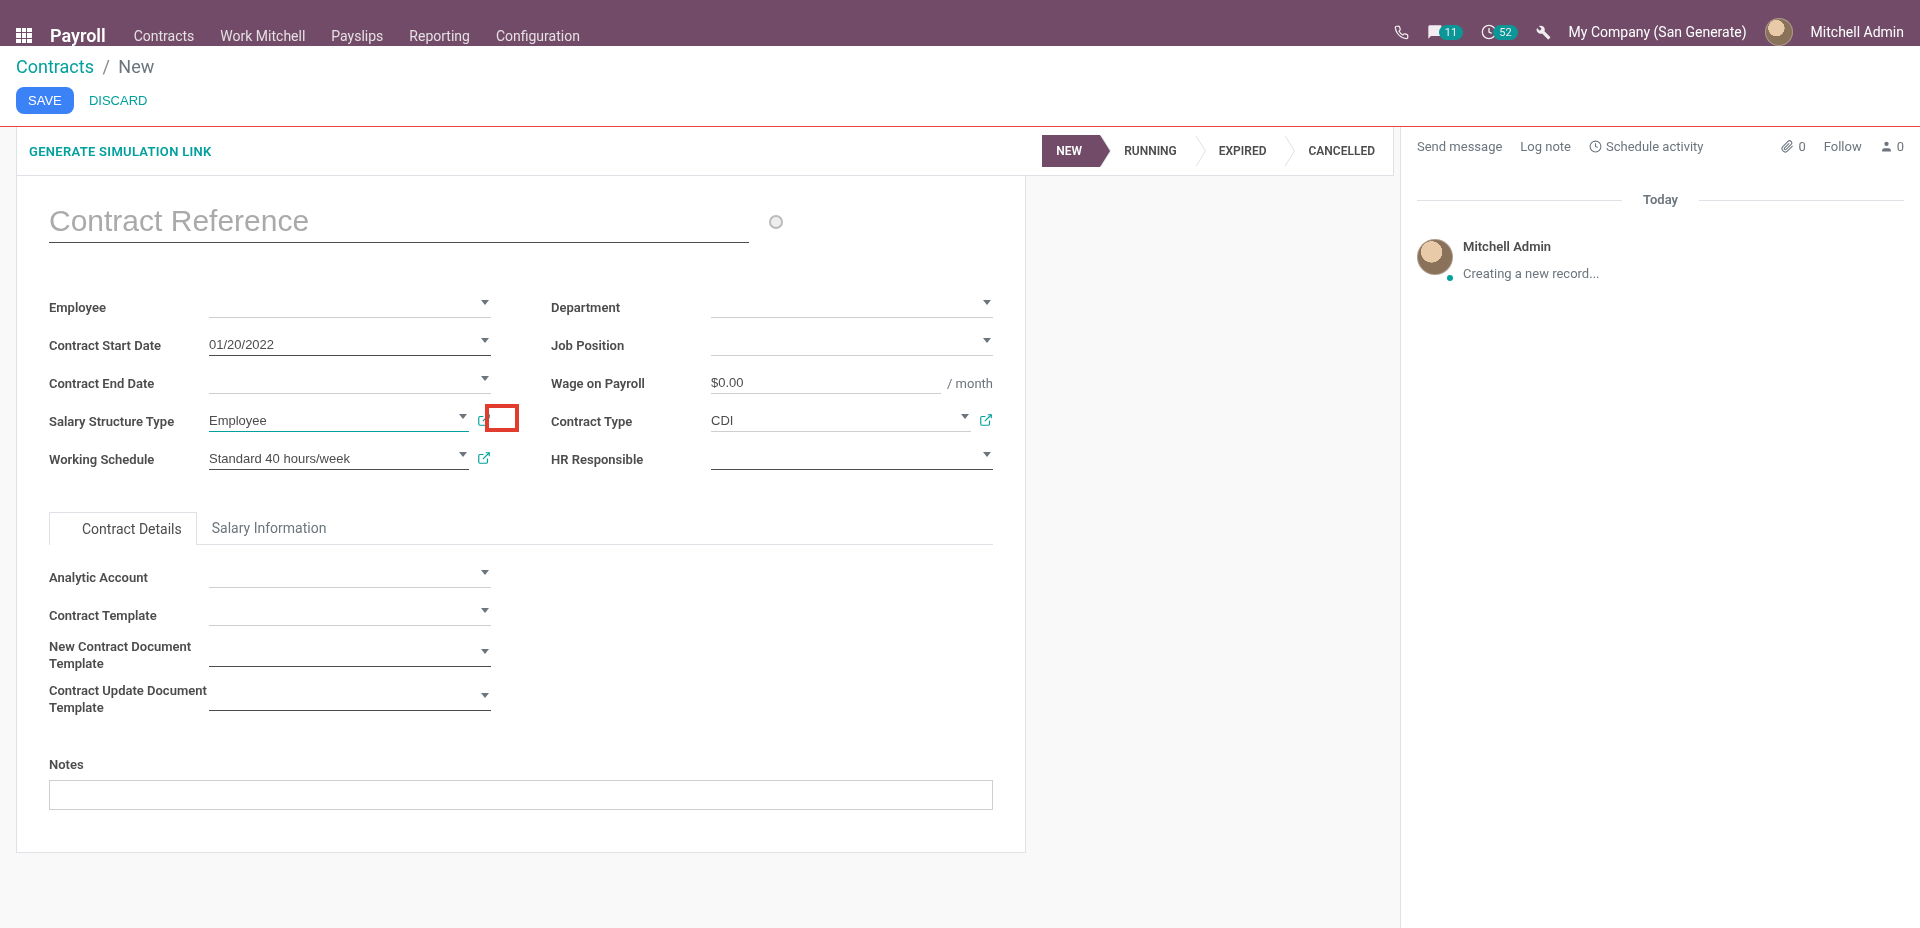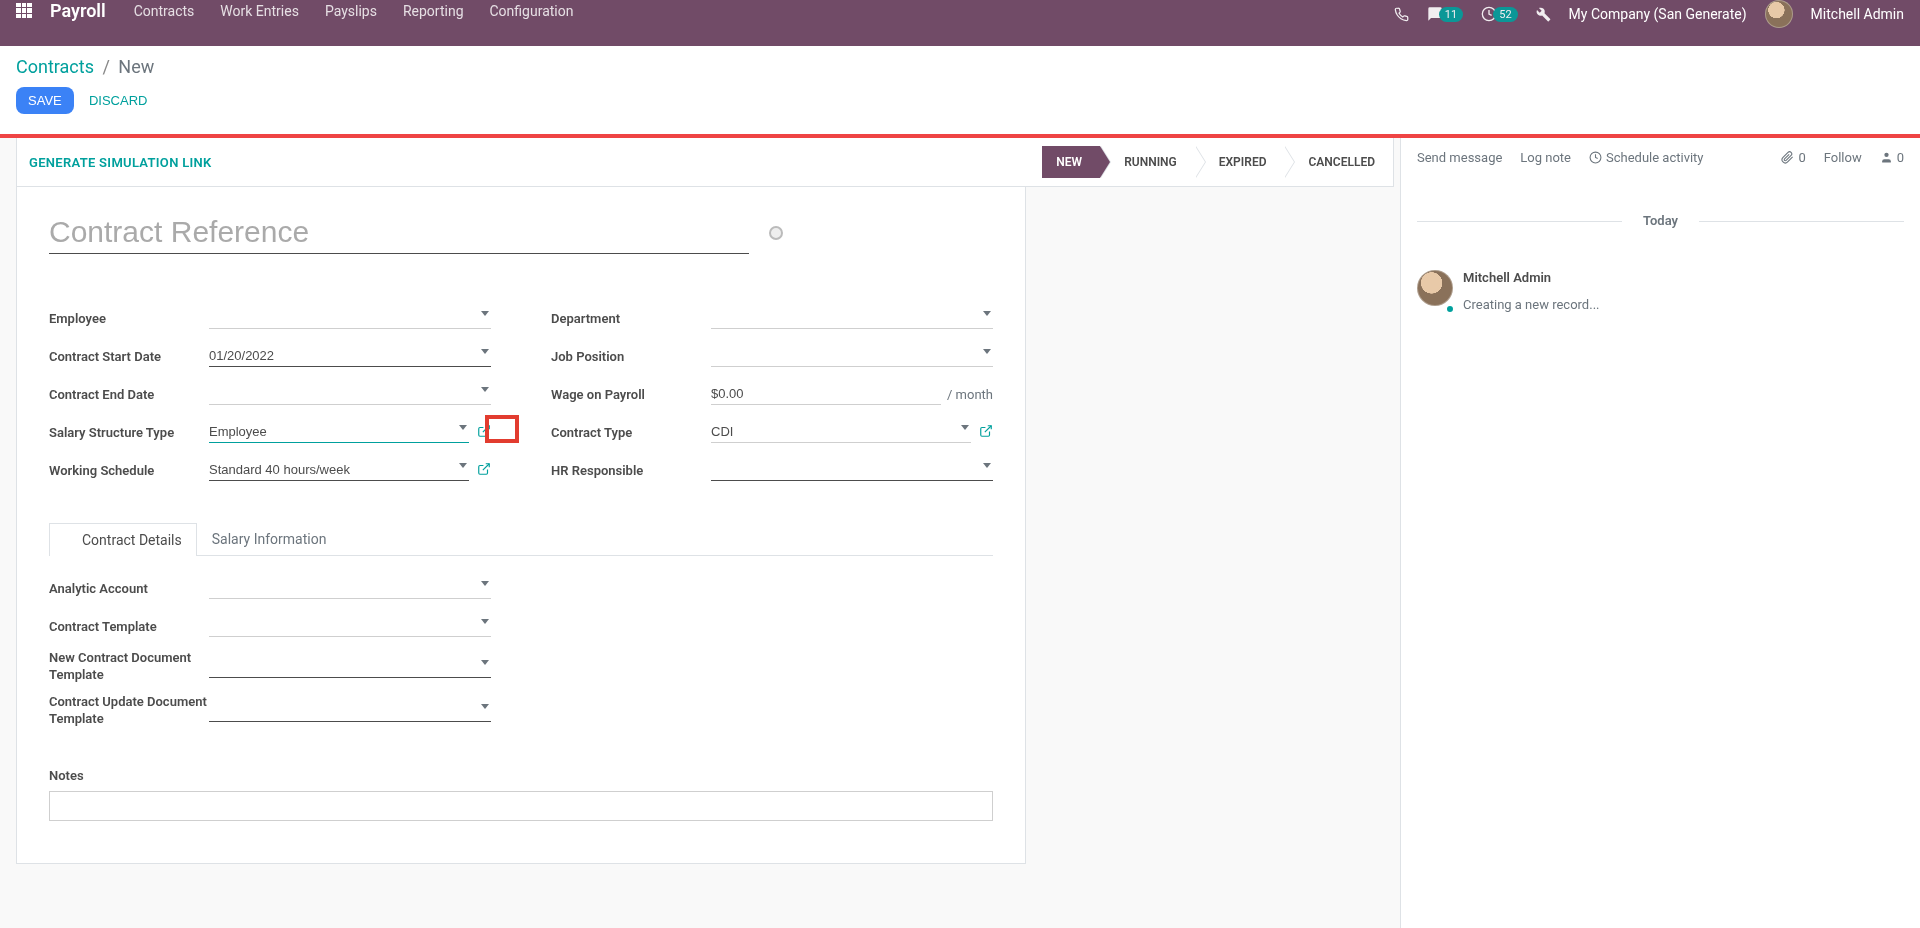--- a/index.html
+++ b/index.html
@@ -1,33 +1,33 @@
 <!DOCTYPE html>
 <html><head>
 <meta charset="utf-8">
 <style>
 * { box-sizing: border-box; margin: 0; padding: 0; }
 body { font-family: -apple-system, BlinkMacSystemFont, "Segoe UI", Roboto, sans-serif; font-size: 13px; color: #4c4c4c; background: #f9f9f9; }
 
 
-.navbar { background: #714b67; color: #fff; height: 46px; display: flex; align-items: flex-start; padding: 0 16px; }
+.navbar { background: #714b67; color: #fff; height: 46px; display: flex; align-items: flex-end; padding: 0 16px; }
 .navbar-left { display: flex; align-items: center; gap: 18px; }
 .apps-grid { width: 16px; height: 16px; display: grid; grid-template-columns: repeat(3,1fr); grid-template-rows: repeat(3,1fr); gap: 1px; }
 .apps-grid span { background: #fff; }
 .brand { font-size: 18px; font-weight: 600; color:#fff; margin-right: 10px;}
 .nav-menu { display: flex; gap: 26px; }
 .nav-menu a { color: #e6dfe4; text-decoration: none; font-size: 14px; }
 .navbar-right { margin-left: auto; display: flex; align-items: center; gap: 18px; }
 .nav-icon { color: #fff; opacity:0.9; position: relative; display:flex; align-items:center;}
 .badge { background: #00a09d; color:#fff; border-radius: 10px; font-size: 11px; padding: 1px 6px; margin-left:-4px;}
 .avatar-img { width:28px; height:28px; border-radius:50%; background: radial-gradient(circle at 40% 35%, #e8c9a8 35%, #8a715a 36%); border:1px solid rgba(255,255,255,0.3);}
 .company, .user { color:#fff; font-size:14px;}
 
 
-.control-panel { background:#fff; padding: 10px 16px 20px; border-bottom:4px solid #ef4444;}
+.control-panel { background:#fff; padding: 10px 16px 12px; border-bottom:1px solid #ef4444;}
 .breadcrumb { font-size: 18px; margin-bottom: 10px;}
 .breadcrumb a { color:#00a09d; text-decoration:none;}
 .breadcrumb .sep { color:#888; margin:0 4px;}
 .breadcrumb .cur { color:#6c757d;}
 .btn { display:inline-block; padding:6px 12px; font-size:13px; cursor:pointer; border:none; text-transform:uppercase;}
 .btn-primary { background:#3b82f6; color:#fff;border-radius:8px;}
 .btn-link { background:none; color:#00a09d;}
 
 
 .main { display:flex; height: calc(100vh - 46px - 68px);}
@@ -75,21 +75,21 @@
 .tab.active { border-color:#dee2e6; color:#4c4c4c; position:relative; top:1px; background:#fff;padding-left:32px;}
 
 .tab-content { padding:18px 0;}
 .notes-label { font-weight:600; margin-top:30px; margin-bottom:8px;}
 .notes-box { border:1px solid #cfcfcf; min-height:30px; width:100%;}
 
 
 .chatter-top { display:flex; align-items:center; gap:18px; color:#6c757d; padding-bottom:14px;}
 .chatter-top .spacer { flex:1;}
 .attach-count, .follow-count { display:flex; align-items:center; gap:4px; color:#6c757d;}
-.chatter-day { text-align:center; color:#6c757d; font-weight:600; margin:34px 0; position:relative;}
+.chatter-day { text-align:center; color:#6c757d; font-weight:600; margin:24px 0; position:relative;}
 .chatter-day::before, .chatter-day::after { content:""; position:absolute; top:50%; width:42%; height:1px; background:#dee2e6;}
 .chatter-day::before { left:0;} .chatter-day::after { right:0;}
 .msg { display:flex; gap:10px; padding:8px 0;}
 .msg .avatar-img { width:36px; height:36px; position:relative;}
 .presence-dot { position:absolute; right:-2px; bottom:-2px; width:10px; height:10px; background:#00a09d; border-radius:50%; border:2px solid #fff;}
 .msg-author { font-weight:600; color:#4c4c4c;}
 .msg-body { color:#6c757d; margin-top:12px;}
 
 
 .form-pane::-webkit-scrollbar { width:14px;}
@@ -110,21 +110,21 @@
         <span></span>
         <span></span>
         <span></span>
         <span></span>
         <span></span>
         <span></span>
       </div>
     <div class="brand">Payroll</div>
     <div class="nav-menu">
       <a>Contracts</a>
-      <a>Work Entries</a>
+      <a>Work Mitchell</a>
       <a>Payslips</a>
       <a>Reporting</a>
       <a>Configuration</a>
     </div>
   </div>
   <div class="navbar-right">
     <span class="nav-icon">
       <svg width="15" height="15" viewBox="0 0 24 24" fill="none" stroke="#fff" stroke-width="2">
           <path d="M22 16.92v3a2 2 0 0 1-2.18 2 19.8 19.8 0 0 1-8.63-3.07 19.5 19.5 0 0 1-6-6A19.8 19.8 0 0 1 2.12 4.18 2 2 0 0 1 4.11 2h3a2 2 0 0 1 2 1.72c.13.96.37 1.9.72 2.81a2 2 0 0 1-.45 2.11L8.09 9.91a16 16 0 0 0 6 6l1.27-1.27a2 2 0 0 1 2.11-.45c.91.35 1.85.59 2.81.72A2 2 0 0 1 22 16.92z"></path>
         </svg>

